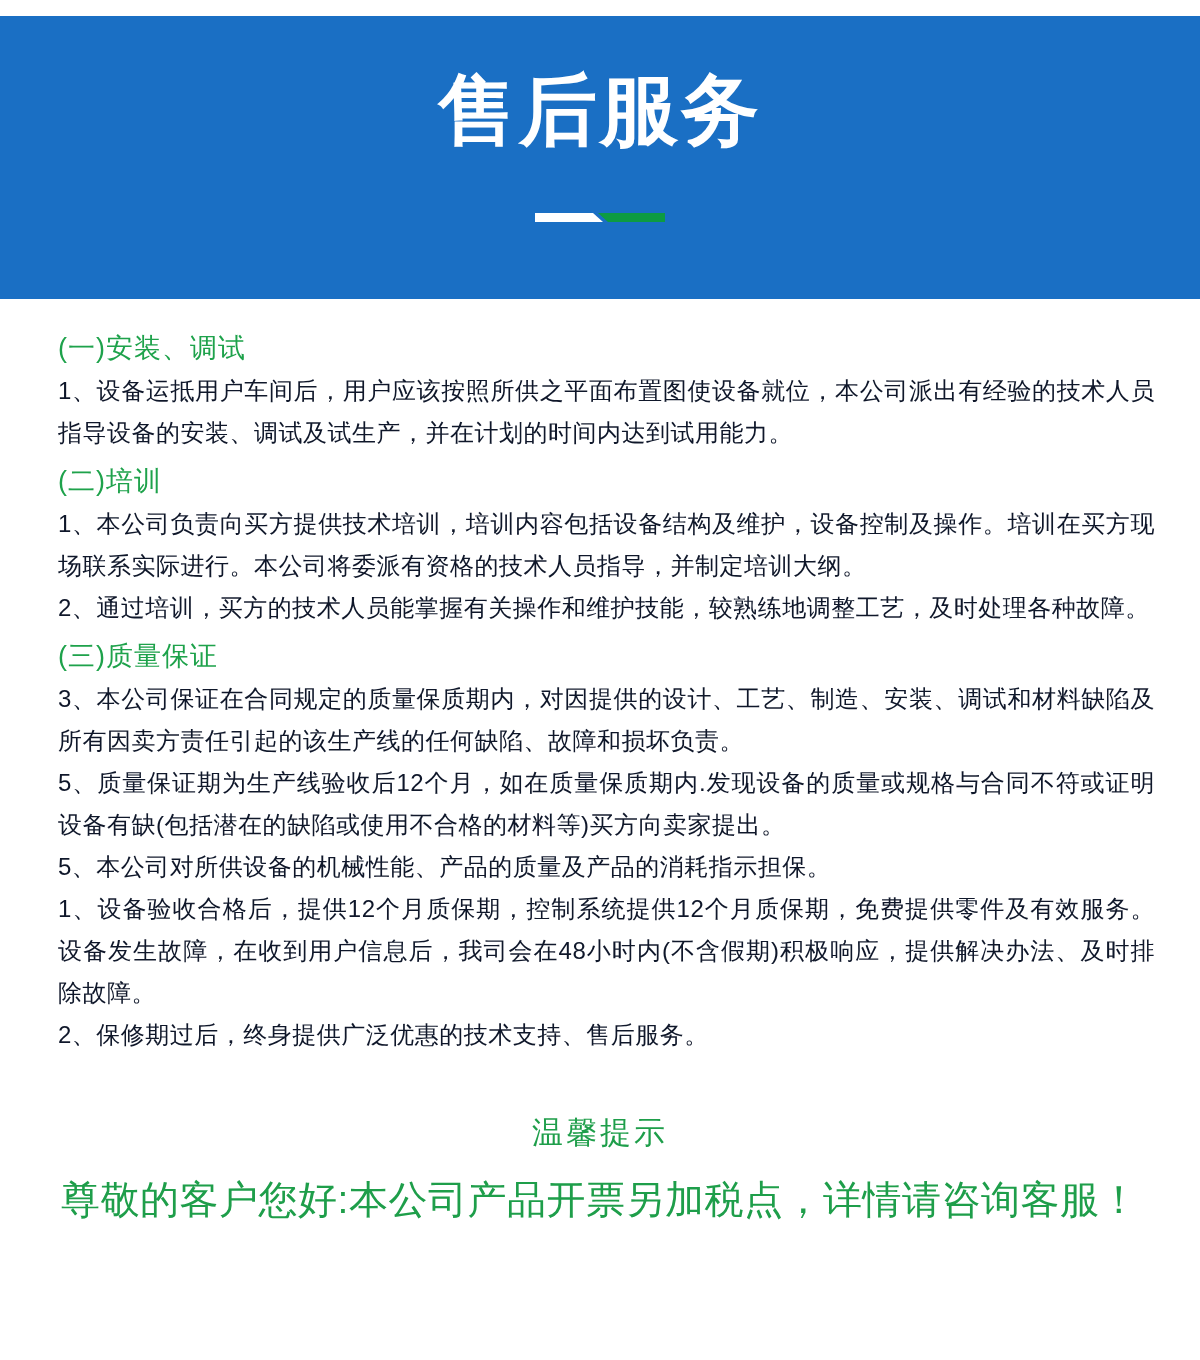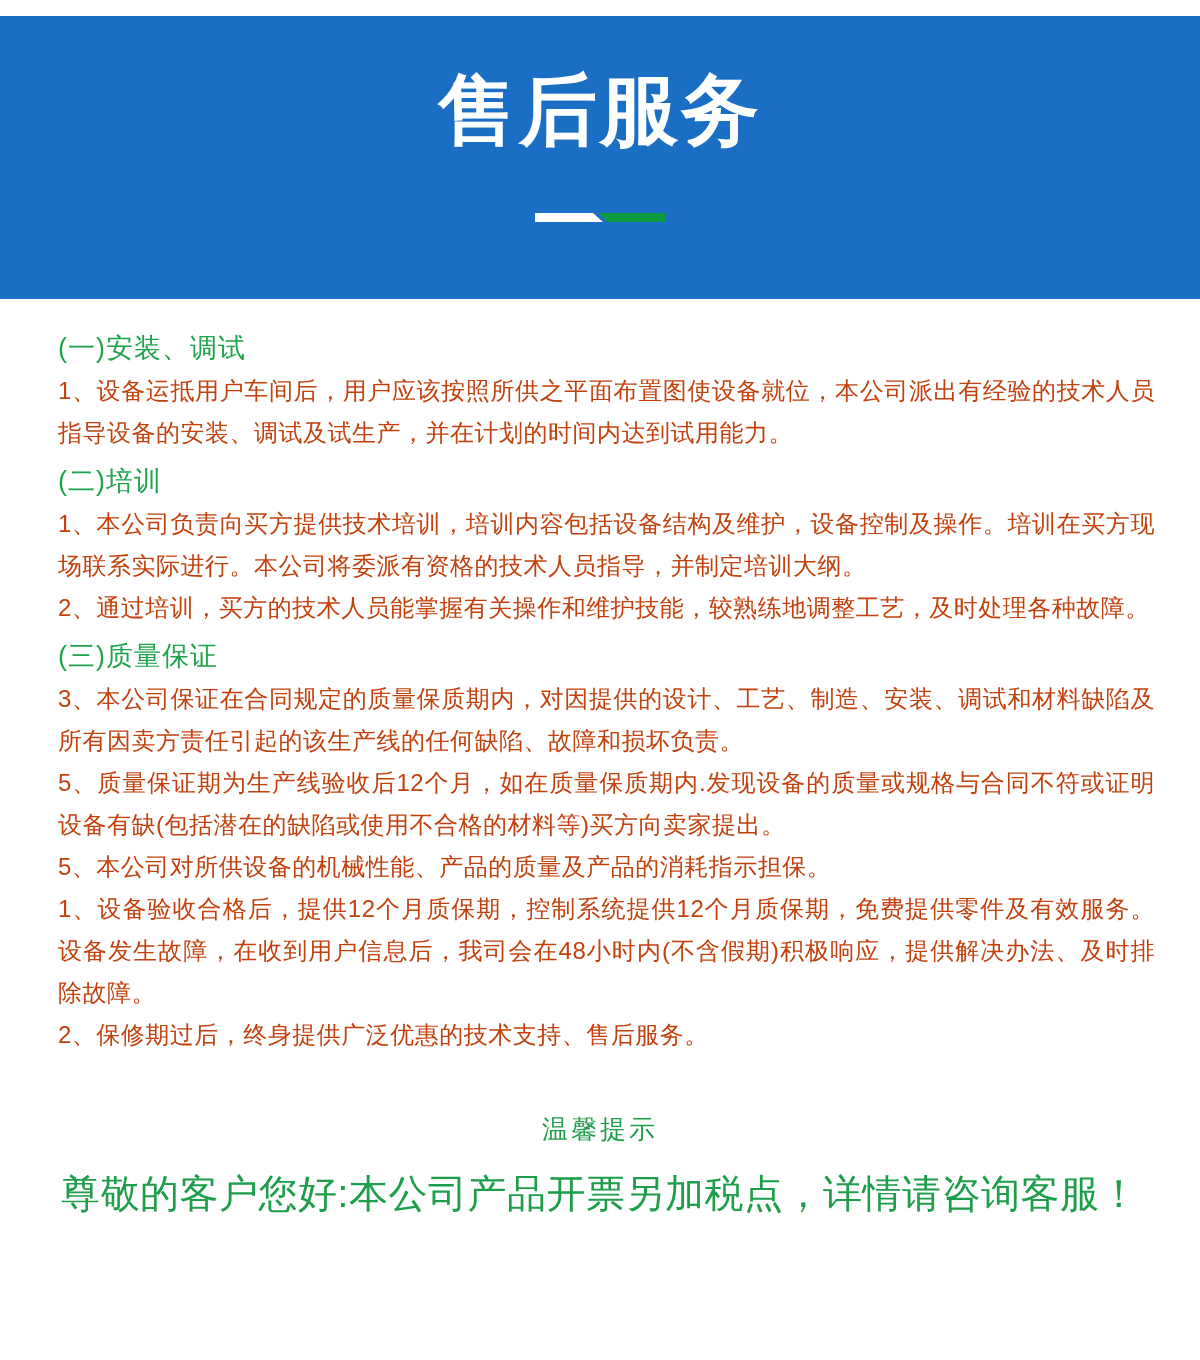--- a/index.html
+++ b/index.html
@@ -61,36 +61,36 @@
   .sec-heading {
     margin: 5px 0 0 0;
     color: #1ea24b;
     font-size: 27px;
     font-weight: normal;
     line-height: 44px;
     letter-spacing: 1px;
   }
   .para {
     margin: 0;
-    color: #c2410c;
+    color: #0f172a;
     font-size: 24px;
     line-height: 42px;
     text-align: justify;
     text-justify: inter-ideograph;
     letter-spacing: 0.5px;
   }
 
   
   .notice {
     margin-top: 58px;
     text-align: center;
   }
   .notice-title {
     color: #1e9e4a;
-    font-size: 26px;
+    font-size: 31px;
     line-height: 1.2;
     letter-spacing: 3px;
   }
   .notice-message {
     margin-top: 26px;
     color: #1e9e4a;
     font-size: 39px;
     line-height: 1.2;
     letter-spacing: 0.5px;
   }

